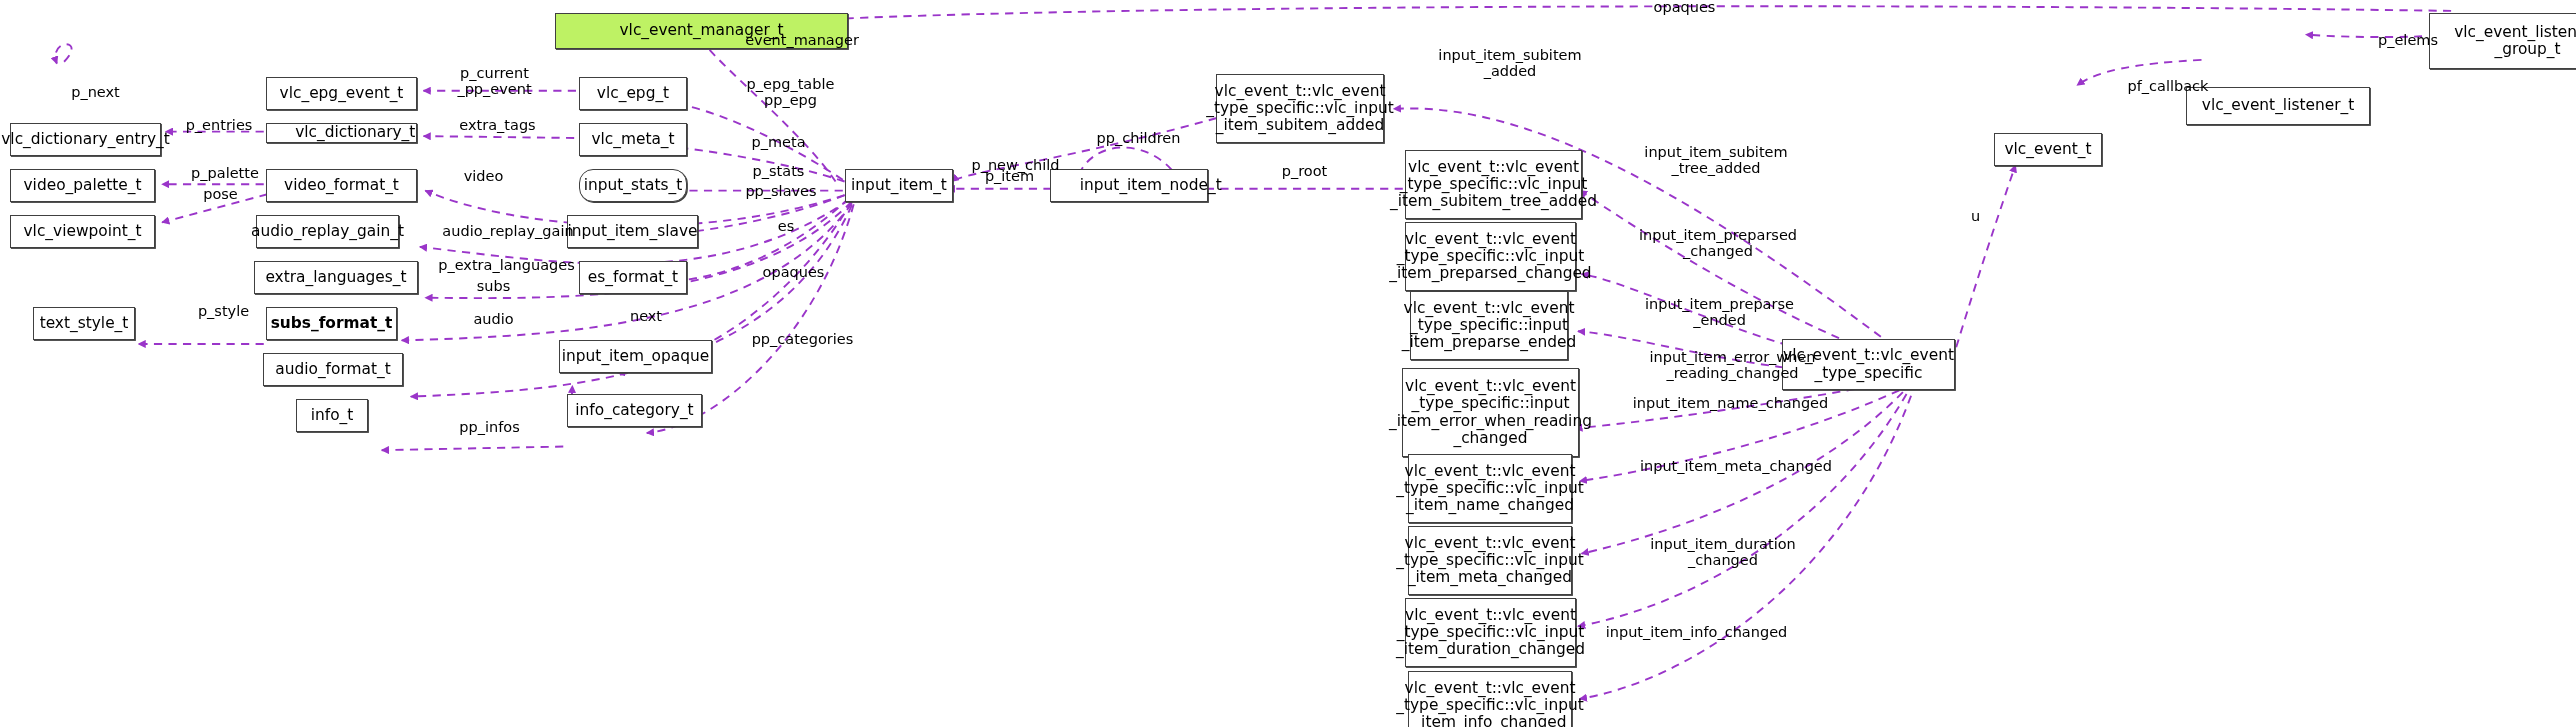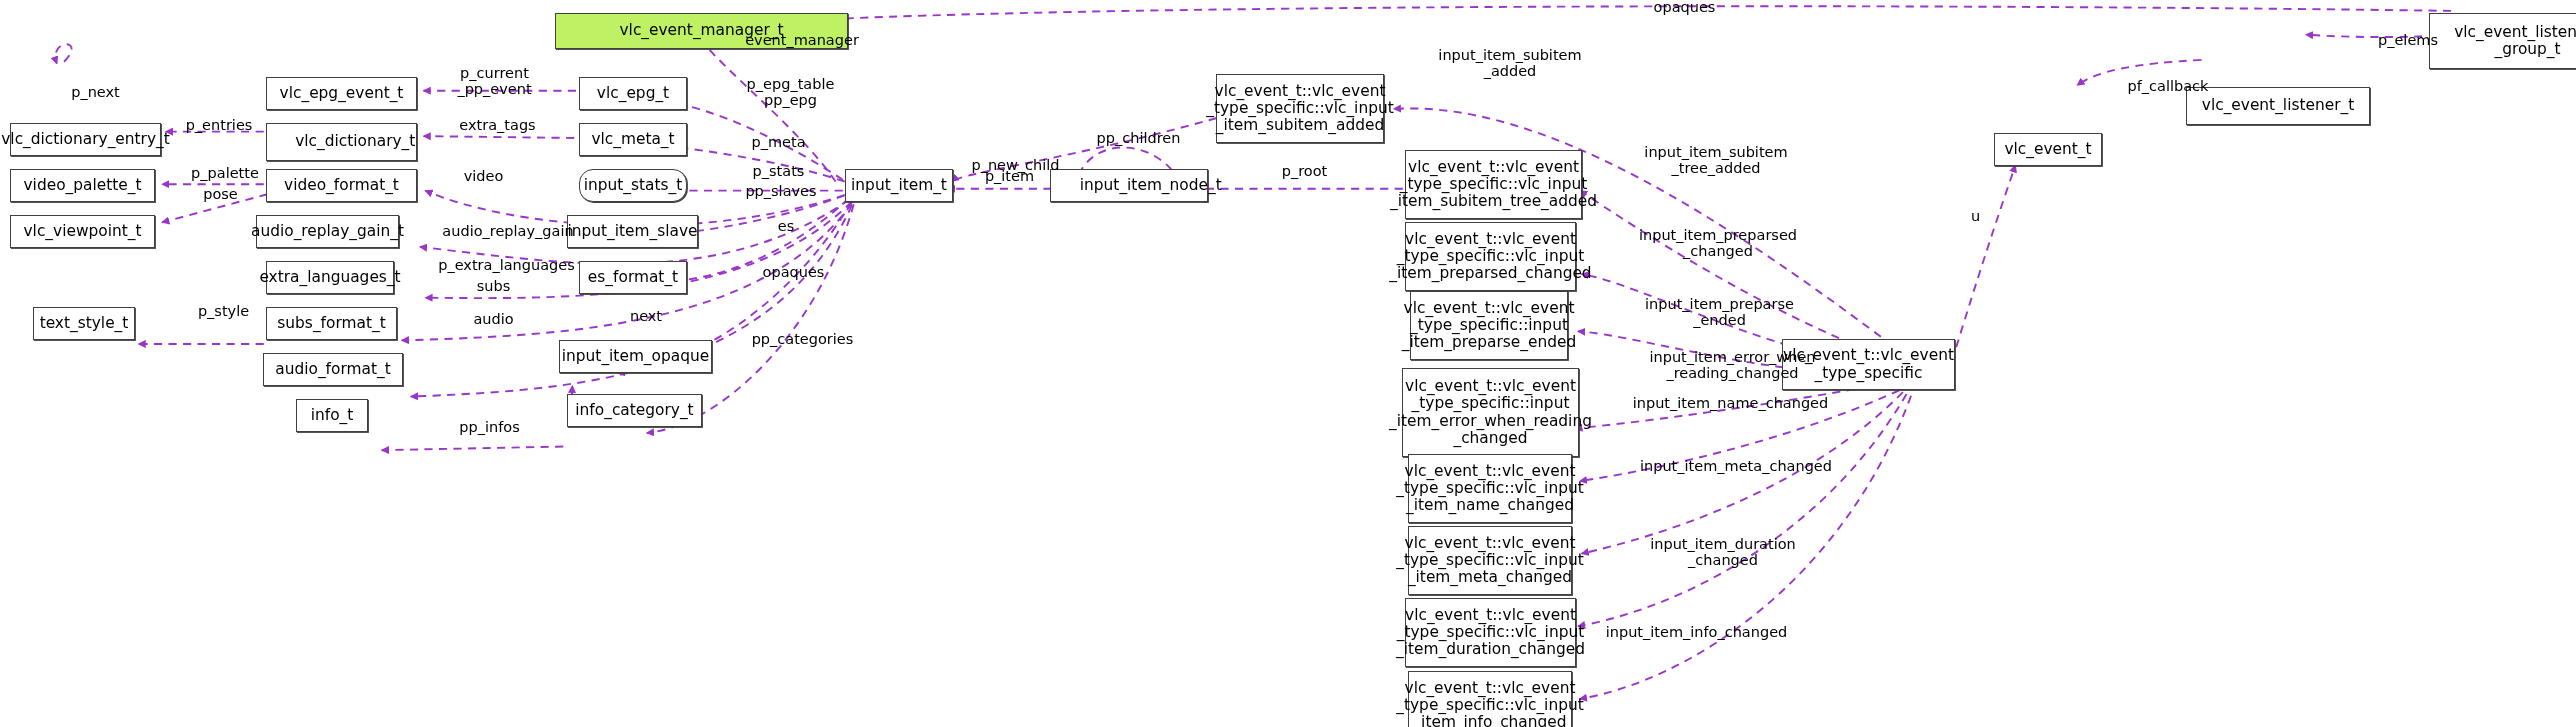--- a/index.html
+++ b/index.html
@@ -149,44 +149,44 @@
       <div class="node highlight" style="left: 555px; top: 13px; width: 293px; height: 36px;">vlc_event_manager_t</div>
       <div class="node" style="left: 2429px; top: 13px; width: 197px; height: 56px;">vlc_event_listeners
 _group_t</div>
       <div class="node" style="left: 2186px; top: 51px; width: 184px; height: 38px; margin-top: 36px;">vlc_event_listener_t</div>
       <div class="node" style="left: 266px; top: 77px; width: 151px; height: 33px;">vlc_epg_event_t</div>
       <div class="node" style="left: 579px; top: 77px; width: 108px; height: 33px;">vlc_epg_t</div>
       <div class="node" style="left: 1216px; top: 74px; width: 168px; height: 69px;">vlc_event_t::vlc_event
 _type_specific::vlc_input
 _item_subitem_added</div>
       <div class="node" style="left: 10px; top: 123px; width: 151px; height: 33px;">vlc_dictionary_entry_t</div>
-      <div class="node" style="left: 266px; top: 123px; width: 151px; height: 38px; padding-left: 32px;">vlc_dictionary_t</div>
+      <div class="node" style="left: 266px; top: 123px; width: 151px; height: 20px; padding-left: 32px;">vlc_dictionary_t</div>
       <div class="node" style="left: 579px; top: 123px; width: 108px; height: 33px;">vlc_meta_t</div>
       <div class="node" style="left: 1994px; top: 133px; width: 108px; height: 33px;">vlc_event_t</div>
       <div class="node" style="left: 1405px; top: 150px; width: 177px; height: 69px;">vlc_event_t::vlc_event
 _type_specific::vlc_input
 _item_subitem_tree_added</div>
       <div class="node" style="left: 10px; top: 169px; width: 145px; height: 33px;">video_palette_t</div>
       <div class="node" style="left: 266px; top: 169px; width: 151px; height: 33px;">video_format_t</div>
       <div class="node" style="left: 579px; top: 169px; width: 108px; height: 33px; border-radius: 14px;">input_stats_t</div>
       <div class="node" style="left: 845px; top: 169px; width: 108px; height: 33px;">input_item_t</div>
       <div class="node" style="left: 1050px; top: 169px; width: 158px; height: 33px; padding-left: 48px;">input_item_node_t</div>
       <div class="node" style="left: 10px; top: 215px; width: 145px; height: 33px;">vlc_viewpoint_t</div>
       <div class="node" style="left: 256px; top: 215px; width: 143px; height: 33px;">audio_replay_gain_t</div>
       <div class="node" style="left: 567px; top: 215px; width: 131px; height: 33px;">input_item_slave</div>
       <div class="node" style="left: 1405px; top: 222px; width: 171px; height: 69px;">vlc_event_t::vlc_event
 _type_specific::vlc_input
 _item_preparsed_changed</div>
-      <div class="node" style="left: 266px; top: 261px; width: 128px; height: 33px;">extra_languages_t</div>
+      <div class="node" style="left: 254px; top: 261px; width: 164px; height: 33px;">extra_languages_t</div>
       <div class="node" style="left: 579px; top: 261px; width: 108px; height: 33px;">es_format_t</div>
       <div class="node" style="left: 1410px; top: 291px; width: 158px; height: 69px;">vlc_event_t::vlc_event
 _type_specific::input
 _item_preparse_ended</div>
       <div class="node" style="left: 33px; top: 307px; width: 102px; height: 33px;">text_style_t</div>
-      <div class="node" style="left: 266px; top: 307px; width: 131px; height: 33px;">subs_format_t</div>
+      <div class="node" style="left: 266px; top: 307px; width: 131px; height: 33px; font-weight: bold;">subs_format_t</div>
       <div class="node" style="left: 559px; top: 340px; width: 153px; height: 33px;">input_item_opaque</div>
       <div class="node" style="left: 1782px; top: 339px; width: 173px; height: 51px;">vlc_event_t::vlc_event
 _type_specific</div>
       <div class="node" style="left: 263px; top: 353px; width: 140px; height: 33px;">audio_format_t</div>
       <div class="node" style="left: 1402px; top: 368px; width: 177px; height: 89px;">vlc_event_t::vlc_event
 _type_specific::input
 _item_error_when_reading
 _changed</div>
       <div class="node" style="left: 296px; top: 399px; width: 72px; height: 33px;">info_t</div>
       <div class="node" style="left: 567px; top: 394px; width: 135px; height: 33px;">info_category_t</div>

